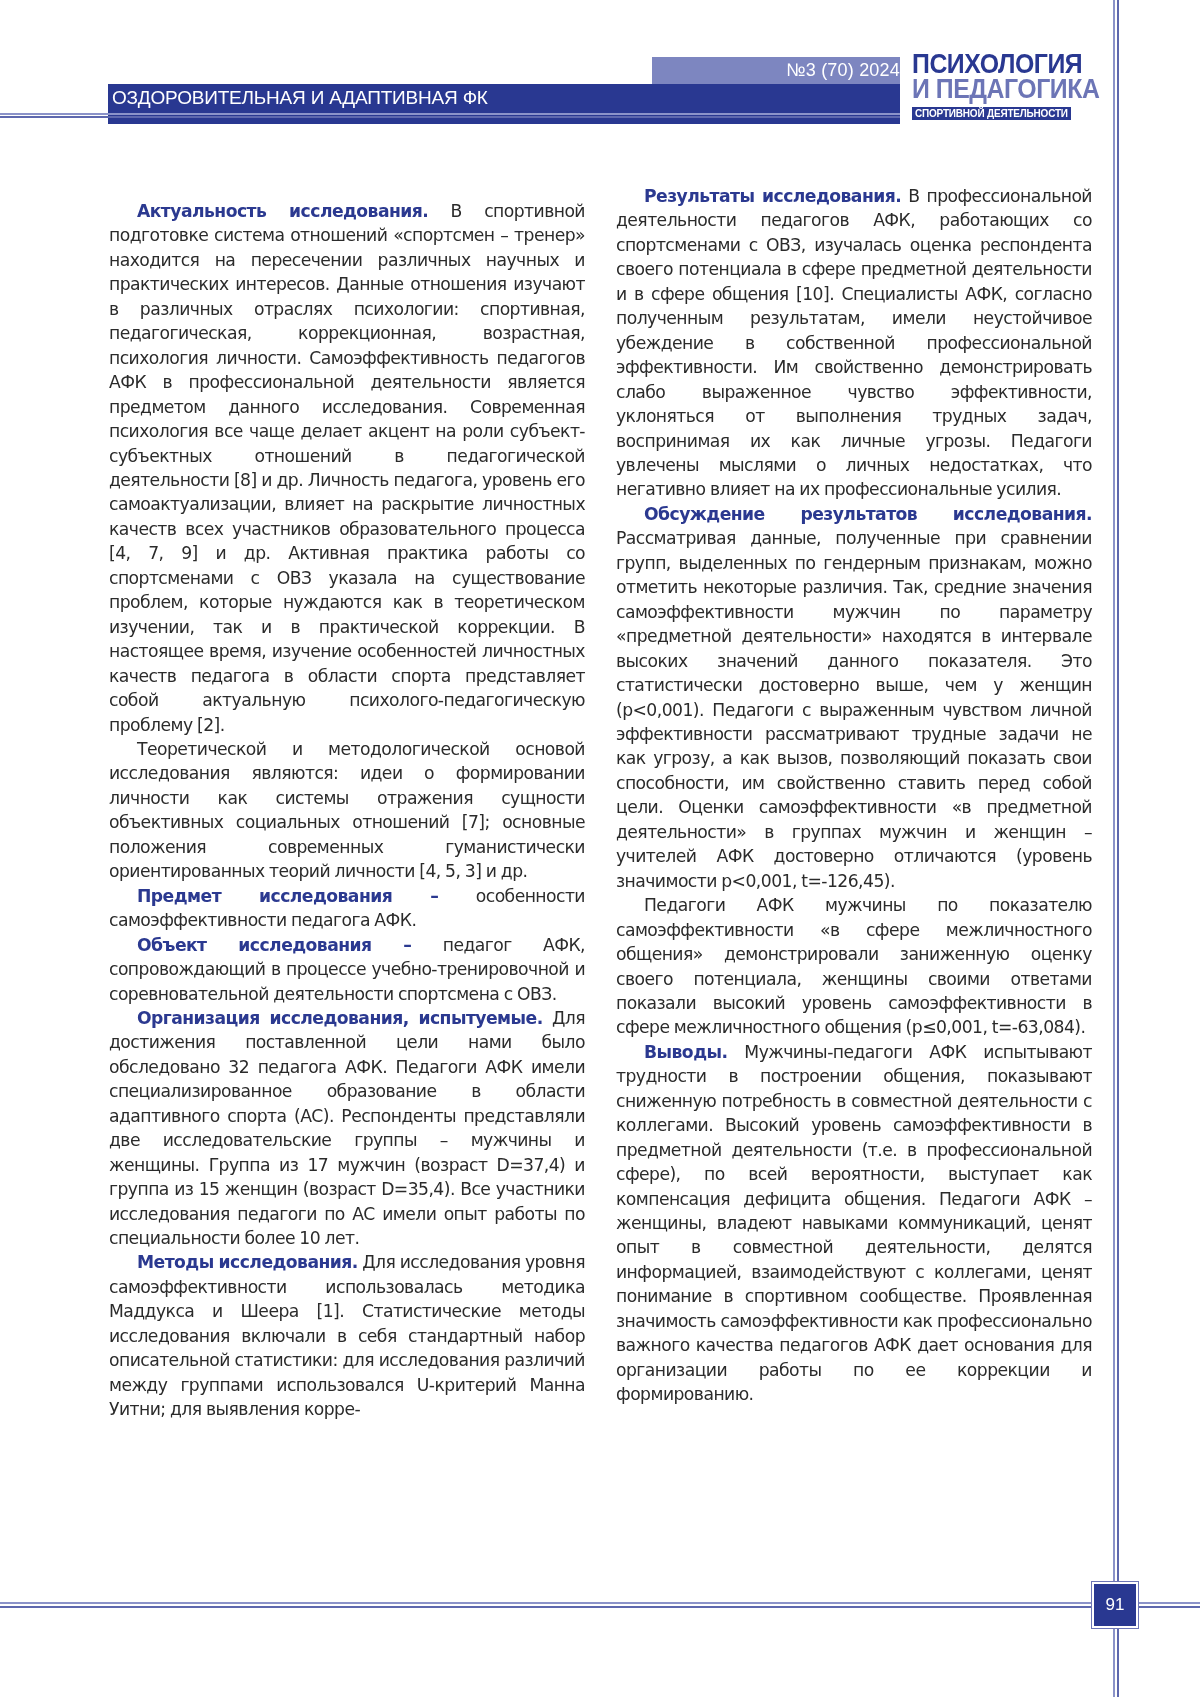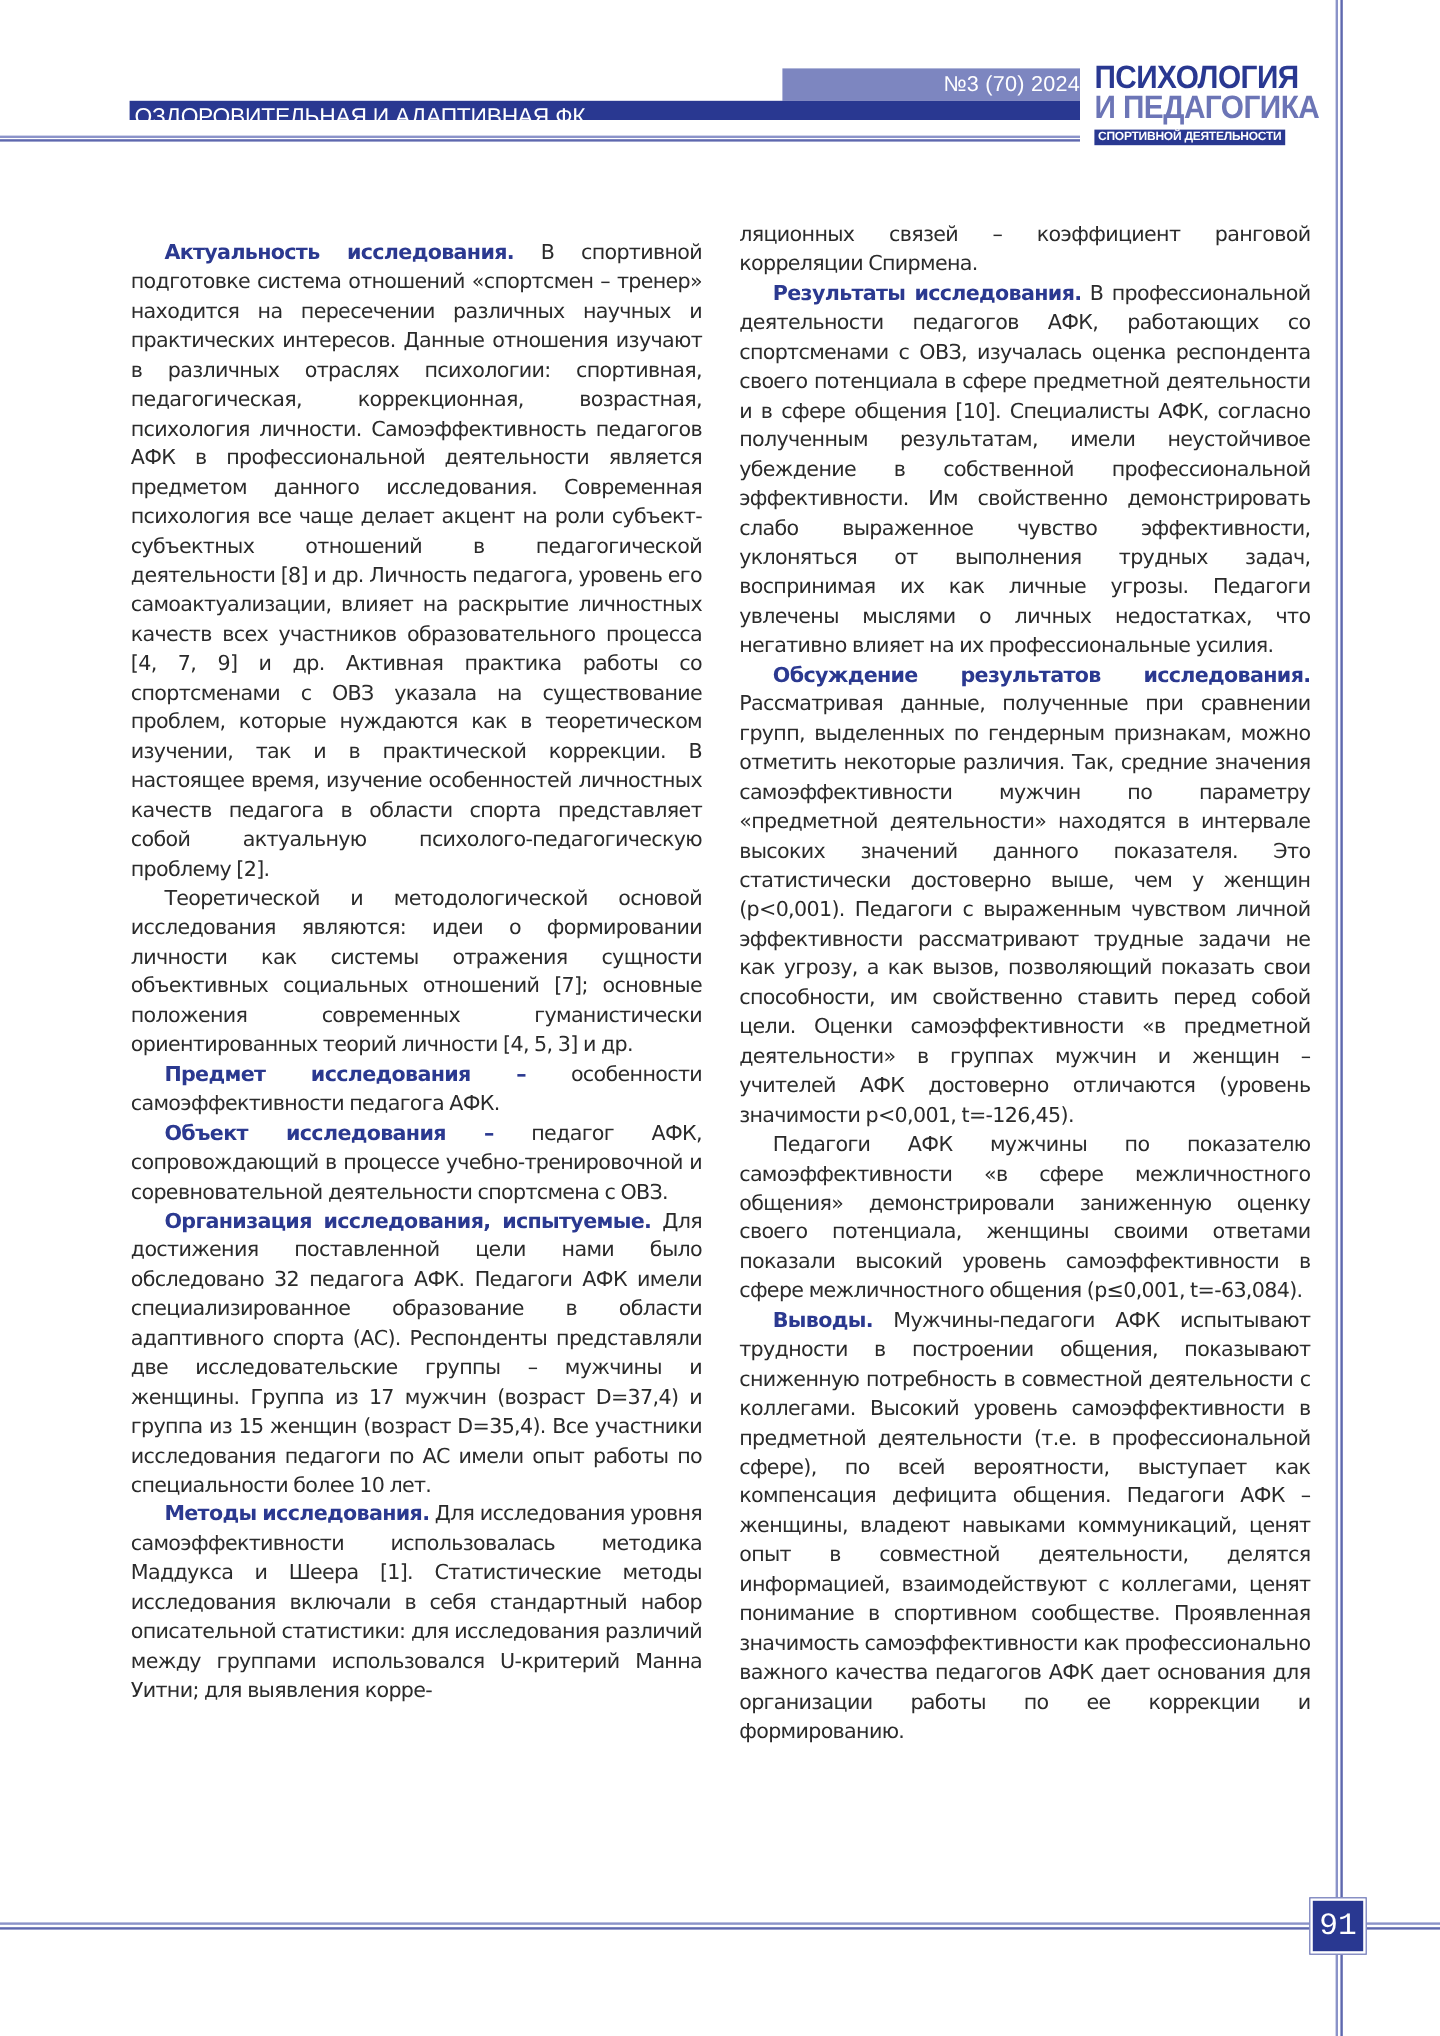--- a/index.html
+++ b/index.html
@@ -3,21 +3,21 @@
 <meta charset="utf-8">
 <style>
   html, body { margin: 0; padding: 0; background: #ffffff; }
   body { width: 1200px; height: 1697px; position: relative; overflow: hidden;
          font-family: "DejaVu Sans", "Liberation Sans", sans-serif; color: #2b2b2b; }
 
   
   .issue-band { position: absolute; left: 652px; top: 57px; width: 248px; height: 27px;
                 background: #7d86c0; color: #ffffff; font-family: "Liberation Sans", sans-serif;
                 font-size: 18px; line-height: 27px; text-align: right; letter-spacing: 0.2px; }
-  .section-band { position: absolute; left: 108px; top: 84px; width: 792px; height: 16px;
+  .section-band { position: absolute; left: 108px; top: 84px; width: 792px; height: 40px;
                   background: #293891; color: #ffffff; font-family: "Liberation Sans", sans-serif;
                   font-size: 19px; line-height: 27px; padding-left: 4px; box-sizing: border-box;
                   letter-spacing: -0.2px; }
   .header-rule { position: absolute; left: 0; top: 113px; width: 900px; height: 5px;
                  border-top: 2px solid #8b93c9; border-bottom: 2px solid #5e68ae; box-sizing: border-box; }
 
   .journal-logo { position: absolute; left: 912px; top: 52px; width: 178px; }
   .logo-line1 { font-family: "Liberation Sans", sans-serif; font-weight: bold; color: #293891;
                 font-size: 27px; line-height: 25px; letter-spacing: -0.5px; transform: scaleX(0.92);
                 transform-origin: left; white-space: nowrap; }
@@ -30,21 +30,21 @@
 
   .vert-rule { position: absolute; left: 1113px; top: 0; width: 6px; height: 1697px;
                border-left: 2px solid #8b93c9; border-right: 2px solid #5e68ae; box-sizing: border-box; }
 
   
   .footer-rule { position: absolute; left: 0; top: 1602px; width: 1200px; height: 6px;
                  border-top: 2px solid #8b93c9; border-bottom: 2px solid #5e68ae; box-sizing: border-box; }
   .page-num { position: absolute; left: 1091px; top: 1581px; width: 48px; height: 48px;
               background: #ffffff; border: 1px solid #6c75b6; box-sizing: border-box; padding: 2px; }
   .page-num-inner { width: 100%; height: 100%; background: #293891; color: #ffffff;
-                    font-family: Liberation Mono, monospace; font-size: 26px; line-height: 42px;
+                    font-family: Liberation Sans, sans-serif; font-size: 17px; line-height: 42px;
                     text-align: center; }
 
   
   .column { position: absolute; top: 184px; width: 476px; font-size: 17.2px; line-height: 24.45px;
             text-align: justify; font-family: "DejaVu Sans", sans-serif; letter-spacing: -0.55px;
             word-spacing: -0.5px; color: #2b2b2b; }
   .col-left { left: 109px; margin-top: 15px; }
   .col-right { left: 616px; }
   .column p { margin: 0; text-indent: 28px; }
   .column p.no-indent { text-indent: 0; }
@@ -68,21 +68,20 @@
 <div class="column col-left">
   <p><span class="hd">Актуальность исследования.</span><span> В спортивной подготовке система отношений «спортсмен – тренер» находится на пересечении различных научных и практических интересов. Данные отношения изучают в различных отраслях психологии: спортивная, педагогическая, коррекционная, возрастная, психология личности. Самоэффективность педагогов АФК в профессиональной деятельности является предметом данного исследования. Современная психология все чаще делает акцент на роли субъект-субъектных отношений в педагогической деятельности [8] и др. Личность педагога, уровень его самоактуализации, влияет на раскрытие личностных качеств всех участников образовательного процесса [4, 7, 9] и др. Активная практика работы со спортсменами с ОВЗ указала на существование проблем, которые нуждаются как в теоретическом изучении, так и в практической коррекции. В настоящее время, изучение особенностей личностных качеств педагога в области спорта представляет собой актуальную психолого-педагогическую проблему [2].</span></p>
   <p><span>Теоретической и методологической основой исследования являются: идеи о формировании личности как системы отражения сущности объективных социальных отношений [7]; основные положения современных гуманистически ориентированных теорий личности [4, 5, 3] и др.</span></p>
   <p><span class="hd">Предмет исследования –</span><span> особенности самоэффективности педагога АФК.</span></p>
   <p><span class="hd">Объект исследования –</span><span> педагог АФК, сопровождающий в процессе учебно-тренировочной и соревновательной деятельности спортсмена с ОВЗ.</span></p>
   <p><span class="hd">Организация исследования, испытуемые.</span><span> Для достижения поставленной цели нами было обследовано 32 педагога АФК. Педагоги АФК имели специализированное образование в области адаптивного спорта (АС). Респонденты представляли две исследовательские группы – мужчины и женщины. Группа из 17 мужчин (возраст D=37,4) и группа из 15 женщин (возраст D=35,4). Все участники исследования педагоги по АС имели опыт работы по специальности более 10 лет.</span></p>
   <p><span class="hd">Методы исследования.</span><span> Для исследования уровня самоэффективности использовалась методика Маддукса и Шеера [1]. Статистические методы исследования включали в себя стандартный набор описательной статистики: для исследования различий между группами использовался U-критерий Манна Уитни; для выявления корре-</span></p>
 </div>
 
 <div class="column col-right">
-  <p class="no-indent"><span>ляционных связей – коэффициент ранговой корреляции Спирмена.</span></p>
   <p><span class="hd">Результаты исследования.</span><span> В профессиональной деятельности педагогов АФК, работающих со спортсменами с ОВЗ, изучалась оценка респондента своего потенциала в сфере предметной деятельности и в сфере общения [10]. Специалисты АФК, согласно полученным результатам, имели неустойчивое убеждение в собственной профессиональной эффективности. Им свойственно демонстрировать слабо выраженное чувство эффективности, уклоняться от выполнения трудных задач, воспринимая их как личные угрозы. Педагоги увлечены мыслями о личных недостатках, что негативно влияет на их профессиональные усилия.</span></p>
   <p><span class="hd">Обсуждение результатов исследования.</span><span> Рассматривая данные, полученные при сравнении групп, выделенных по гендерным признакам, можно отметить некоторые различия. Так, средние значения самоэффективности мужчин по параметру «предметной деятельности» находятся в интервале высоких значений данного показателя. Это статистически достоверно выше, чем у женщин (p&lt;0,001). Педагоги с выраженным чувством личной эффективности рассматривают трудные задачи не как угрозу, а как вызов, позволяющий показать свои способности, им свойственно ставить перед собой цели. Оценки самоэффективности «в предметной деятельности» в группах мужчин и женщин – учителей АФК достоверно отличаются (уровень значимости p&lt;0,001, t=-126,45).</span></p>
   <p><span>Педагоги АФК мужчины по показателю самоэффективности «в сфере межличностного общения» демонстрировали заниженную оценку своего потенциала, женщины своими ответами показали высокий уровень самоэффективности в сфере межличностного общения (p≤0,001, t=-63,084).</span></p>
   <p><span class="hd">Выводы.</span><span> Мужчины-педагоги АФК испытывают трудности в построении общения, показывают сниженную потребность в совместной деятельности с коллегами. Высокий уровень самоэффективности в предметной деятельности (т.е. в профессиональной сфере), по всей вероятности, выступает как компенсация дефицита общения. Педагоги АФК – женщины, владеют навыками коммуникаций, ценят опыт в совместной деятельности, делятся информацией, взаимодействуют с коллегами, ценят понимание в спортивном сообществе. Проявленная значимость самоэффективности как профессионально важного качества педагогов АФК дает основания для организации работы по ее коррекции и формированию.</span></p>
 </div>
 
 <div class="footer-rule"></div>
 <div class="page-num">
   <div class="page-num-inner">91</div>
 </div>

